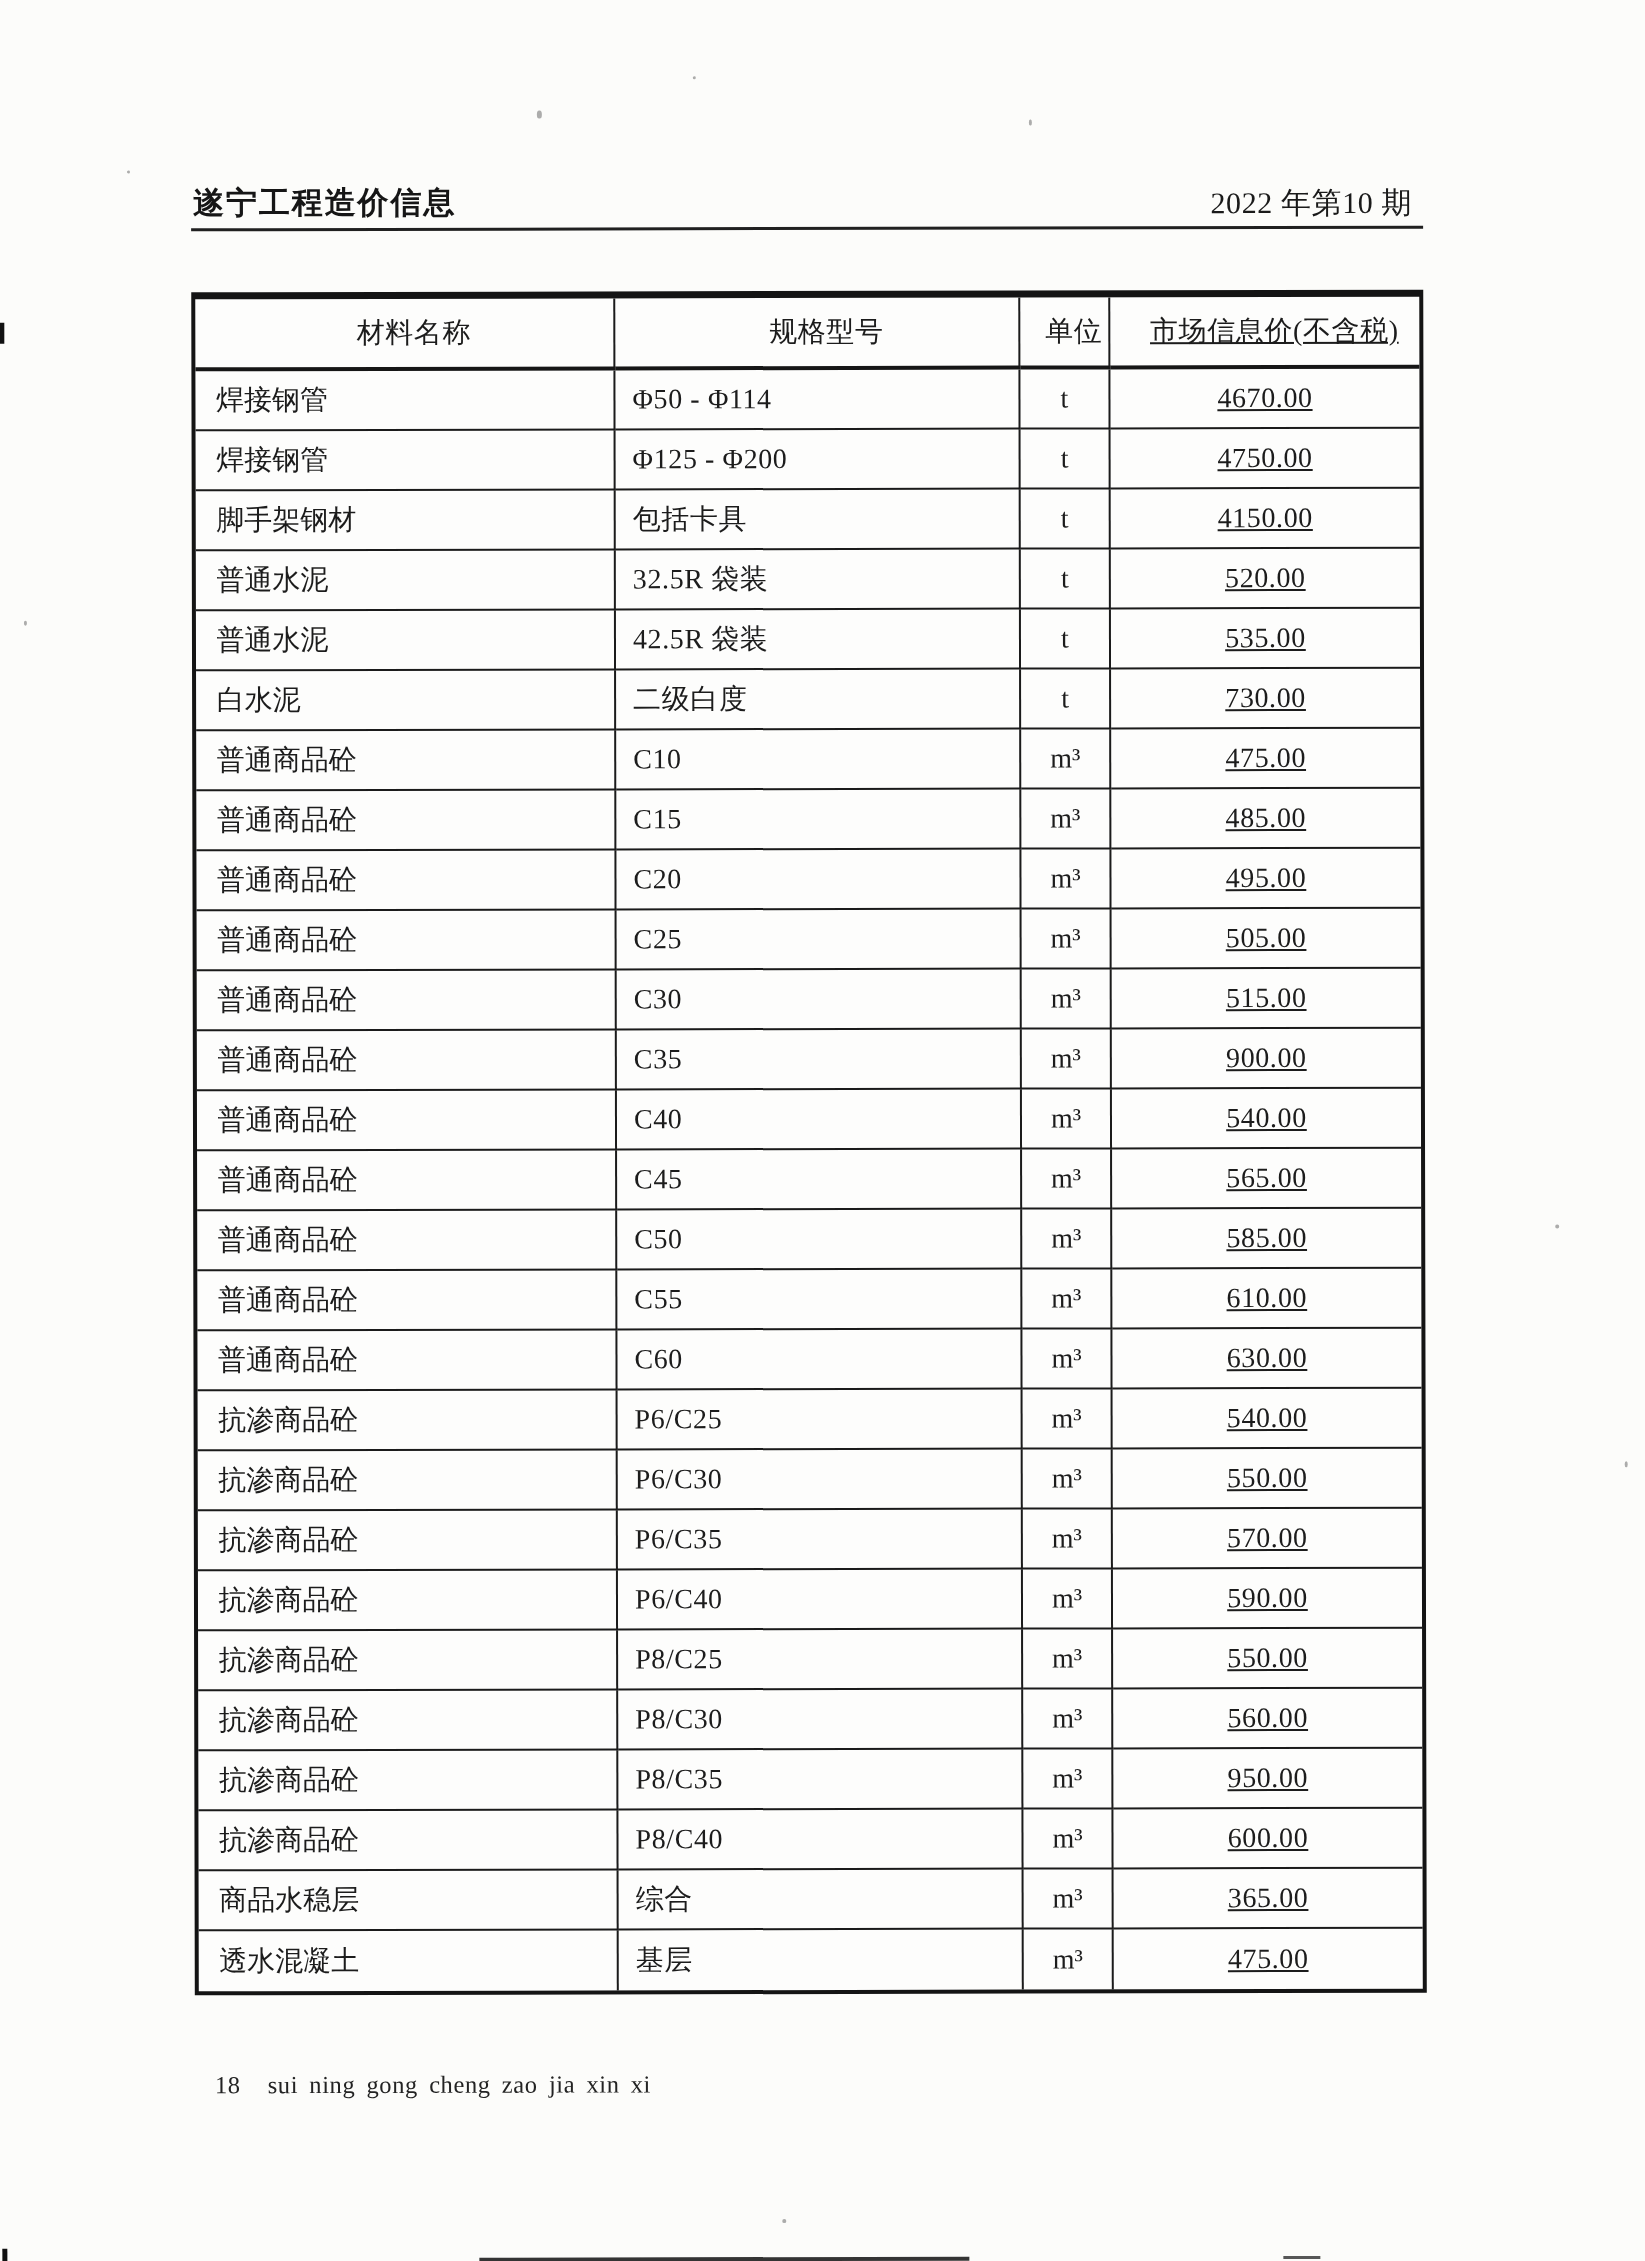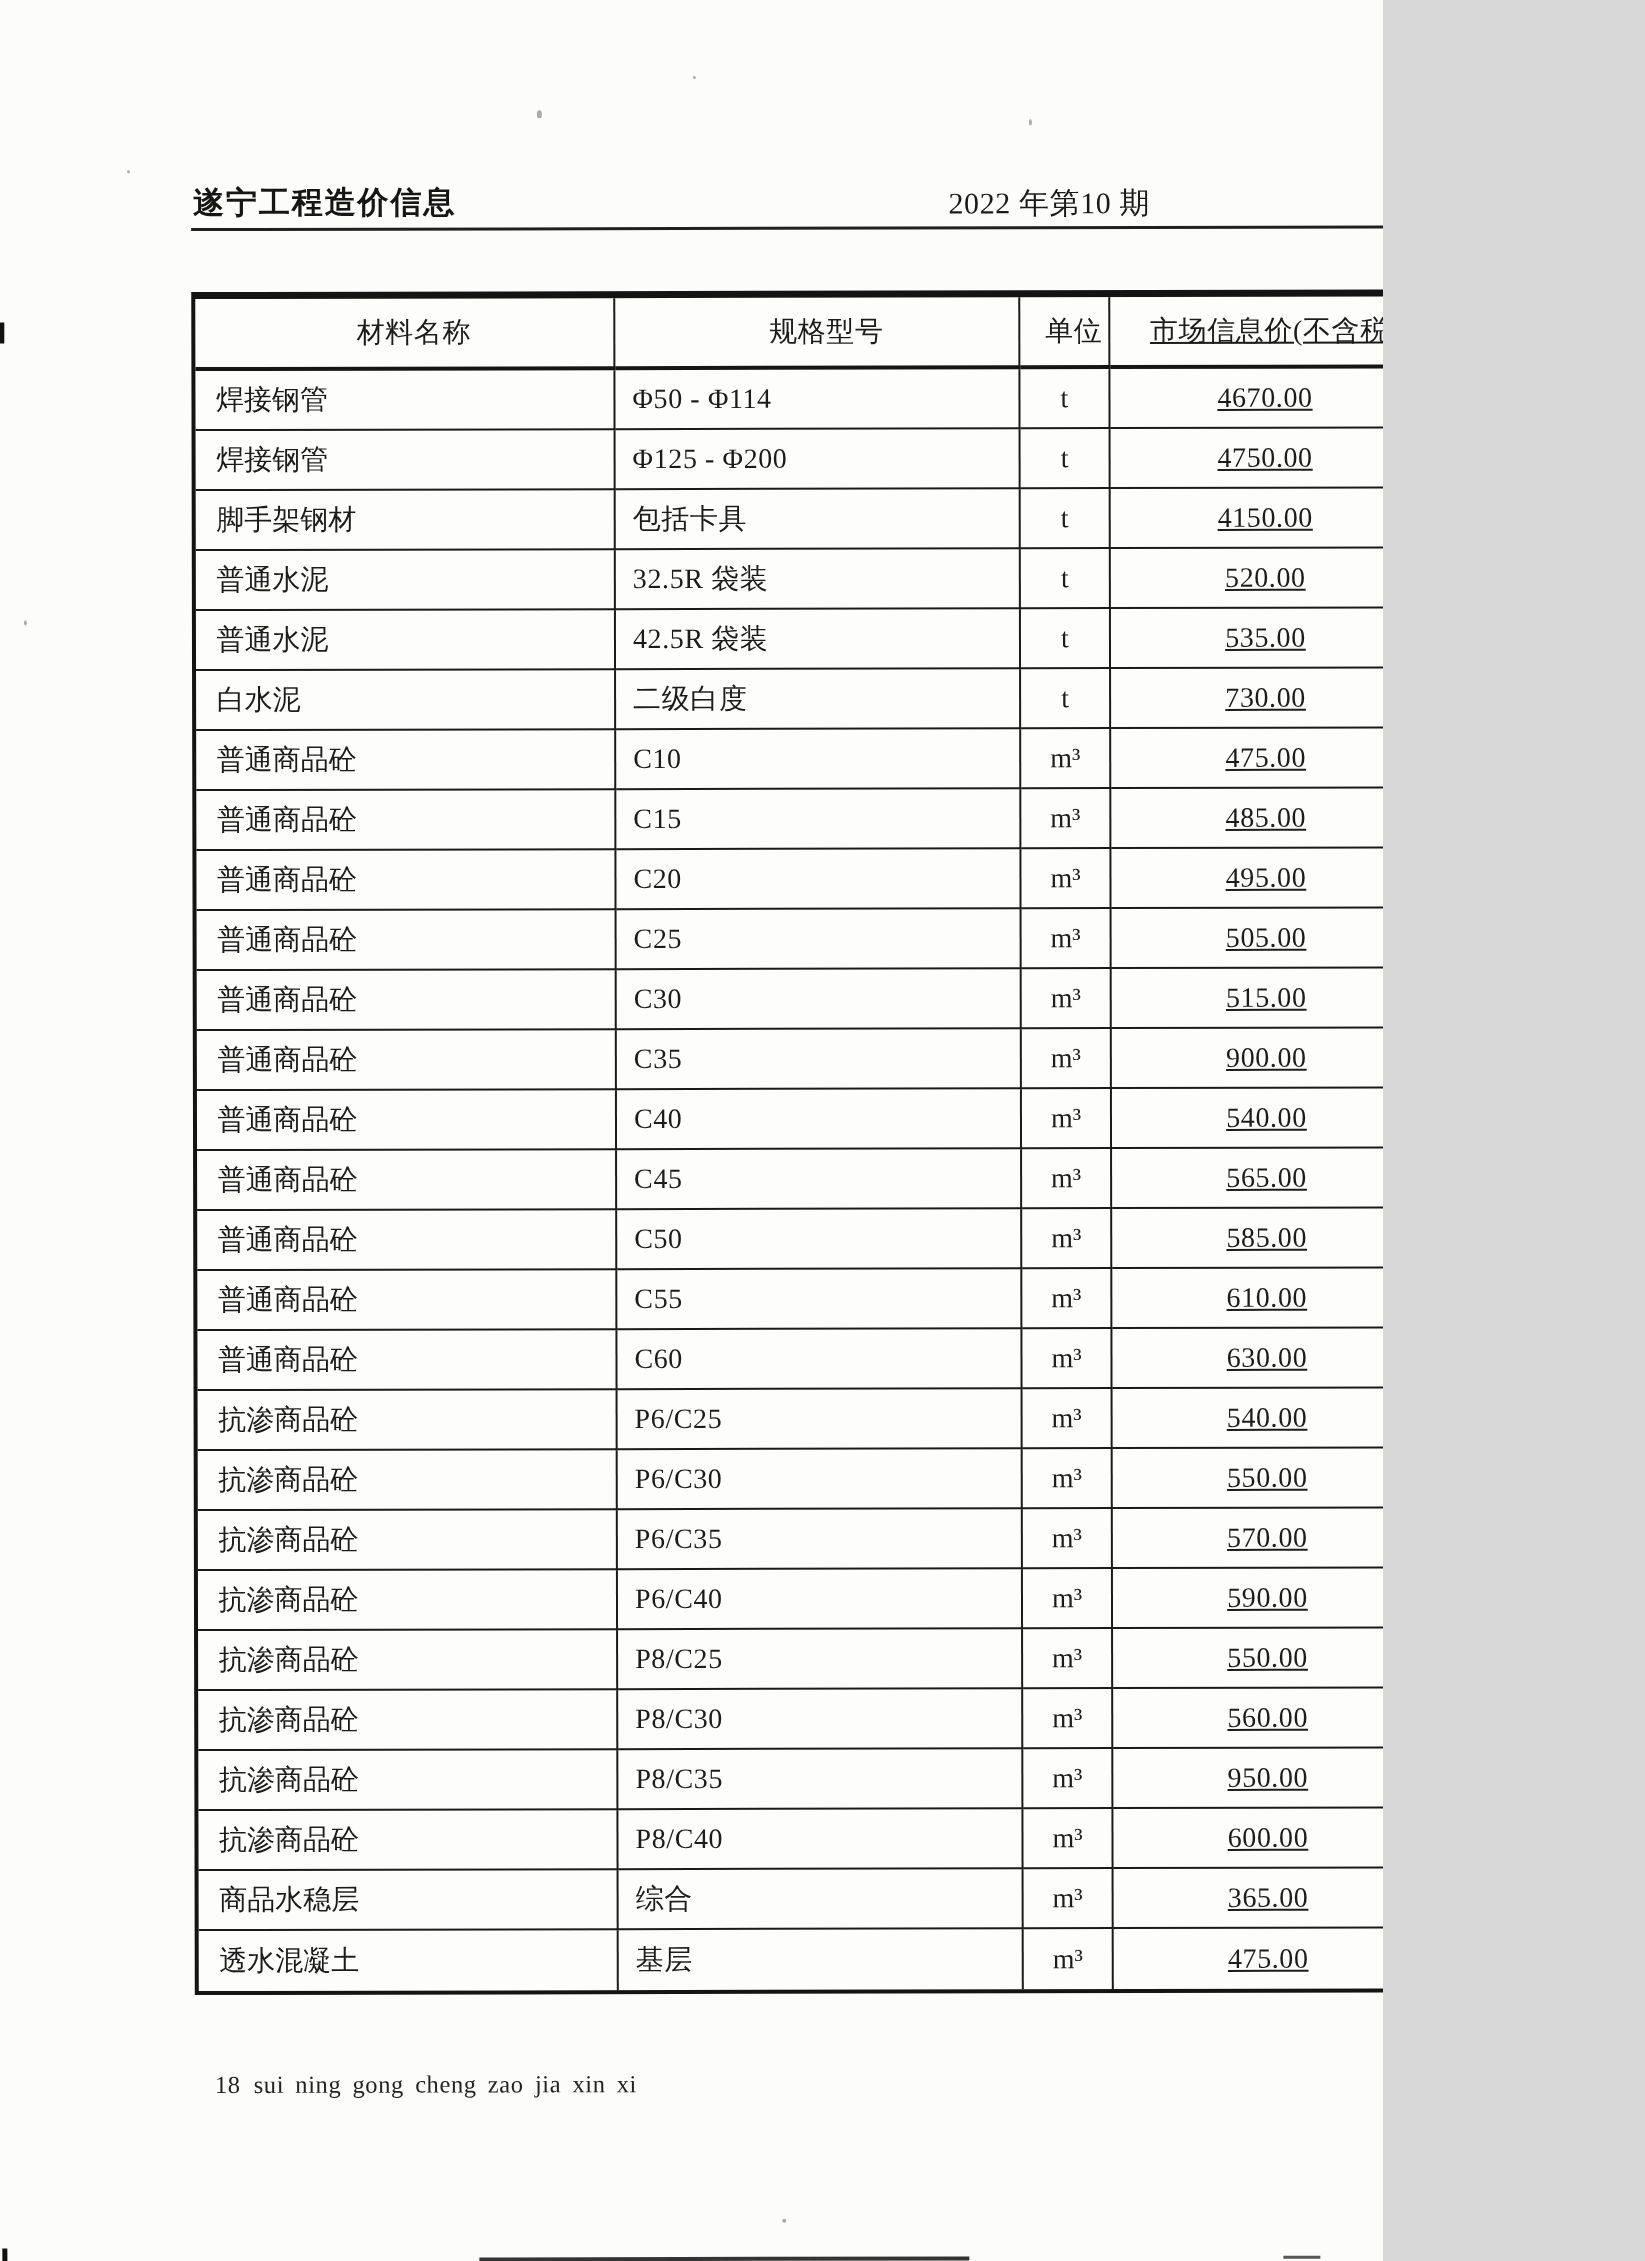--- a/index.html
+++ b/index.html
@@ -1,18 +1,18 @@
 <!DOCTYPE html>
 <html style="font-size:10.3px"><head>
 <meta charset="utf-8">
 <style>
   html,body{margin:0;padding:0;background:#d8d8d8;}
   .page{
     position:relative;
-    width:1383px;height:2261px;
+    width:1645px;height:2261px;
     background:#fcfcfa;
     overflow:hidden;
     font-family:"Liberation Serif","DejaVu Serif",serif;
     color:#1c1c1c;
   }
   .content{position:absolute;inset:0;transform:rotate(-0.12deg);}
   
   .doc-title{
     position:absolute;left:195px;top:181px;
     font-size:31px;font-weight:bold;letter-spacing:1.9px;
@@ -51,21 +51,21 @@
   .col-name{padding-left:20.6px;}
   .col-spec{padding-left:17px;letter-spacing:0.6px;}
   .col-unit{justify-content:center;}
   .col-price{justify-content:center;border-right:none;letter-spacing:0.6px;text-decoration:underline;}
   .trow:last-child .cell{border-bottom:none;}
   
   .footer{
     position:absolute;left:213px;top:2070px;
     font-size:24.5px;color:#232323;letter-spacing:0.6px;white-space:nowrap;
   }
-  .footer .pinyin{margin-left:13px;word-spacing:4.5px;}
+  .footer .pinyin{margin-left:27px;word-spacing:4.5px;}
   
   .artifact{position:absolute;background:#111;}
   .speck{position:absolute;background:#6a6a6a;border-radius:50%;opacity:.55;}
 </style>
 </head>
 <body>
 
 <div class="page">
   <div class="content">
 

